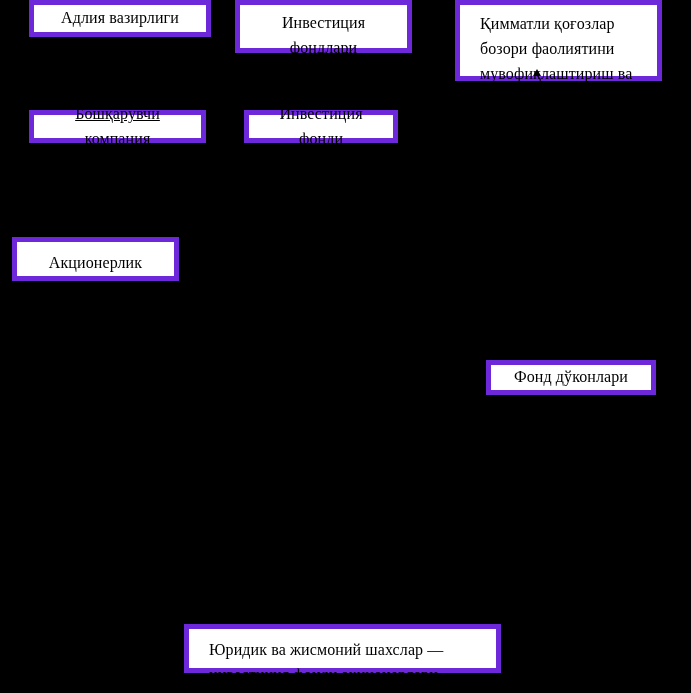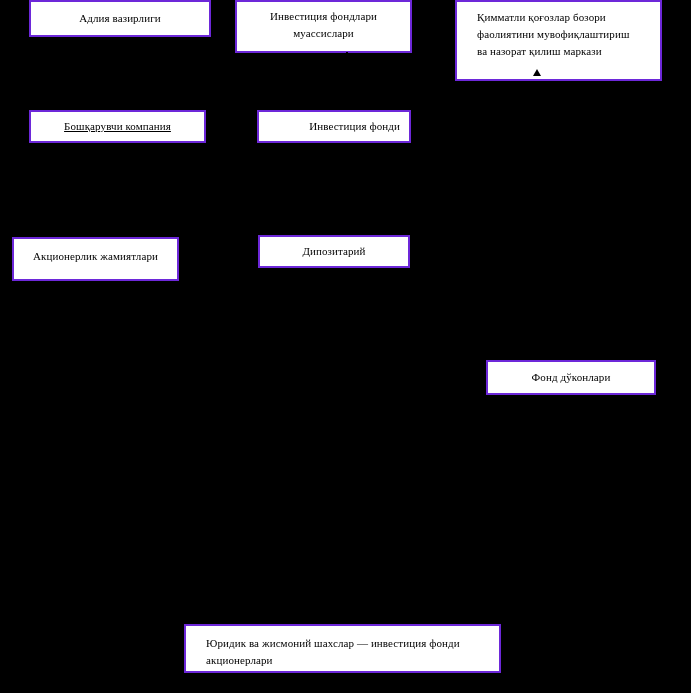--- a/index.html
+++ b/index.html
@@ -13,23 +13,23 @@
     width: 691px;
     height: 693px;
     background: #000000;
     overflow: hidden;
     font-family: "Liberation Serif", "DejaVu Serif", serif;
   }
   .node {
     position: absolute;
     box-sizing: border-box;
     background: #ffffff;
-    border: 2px solid #6d28d9;
+    border: 5px solid #6d28d9;
     color: #000000;
-    font-size: 11px;
+    font-size: 16px;
     line-height: 1.55;
     letter-spacing: 0.1px;
   }
   .node .node-label {
     display: block;
     padding: 0 9px;
   }
   
   .node.centered {
     display: flex;
@@ -89,34 +89,31 @@
   </div>
 
   <div class="connector v-tick" style="left:346px; top:52px; height:10px;"></div>
 
   <div class="arrow-up" style="left:533px; top:69px;"></div>
 
   <div class="node centered" style="left:29px; top:110px; width:177px; height:33px;text-decoration:underline;">
     <span class="node-label">Бошқарувчи компания</span>
   </div>
 
-  <div class="node centered" style="left:257px; top:110px; width:154px; height:33px;justify-content:flex-end;">
+  <div class="node centered" style="left:244px; top:110px; width:154px; height:33px;justify-content:flex-end;">
     <span class="node-label">Инвестиция фонди</span>
   </div>
 
 
   <div class="connector v-tick" style="left:110px; top:231px; height:7px;"></div>
 
   <div class="node topcenter" style="left:12px; top:237px; width:167px; height:44px; padding-top:9px;">
     <span class="node-label">Акционерлик жамиятлари</span>
   </div>
 
-  <div class="node centered" style="left:258px; top:235px; width:152px; height:33px;">
-    <span class="node-label">Дипозитарий</span>
-  </div>
 
 
   <div class="node centered" style="left:486px; top:360px; width:170px; height:35px;align-items:center;">
     <span class="node-label">Фонд дўконлари</span>
   </div>
 
 
   <div class="node topleft" style="left:184px; top:624px; width:317px; height:49px; padding-top:9px;">
     <span class="node-label">Юридик ва жисмоний шахслар — инвестиция фонди акционерлари</span>
   </div>

